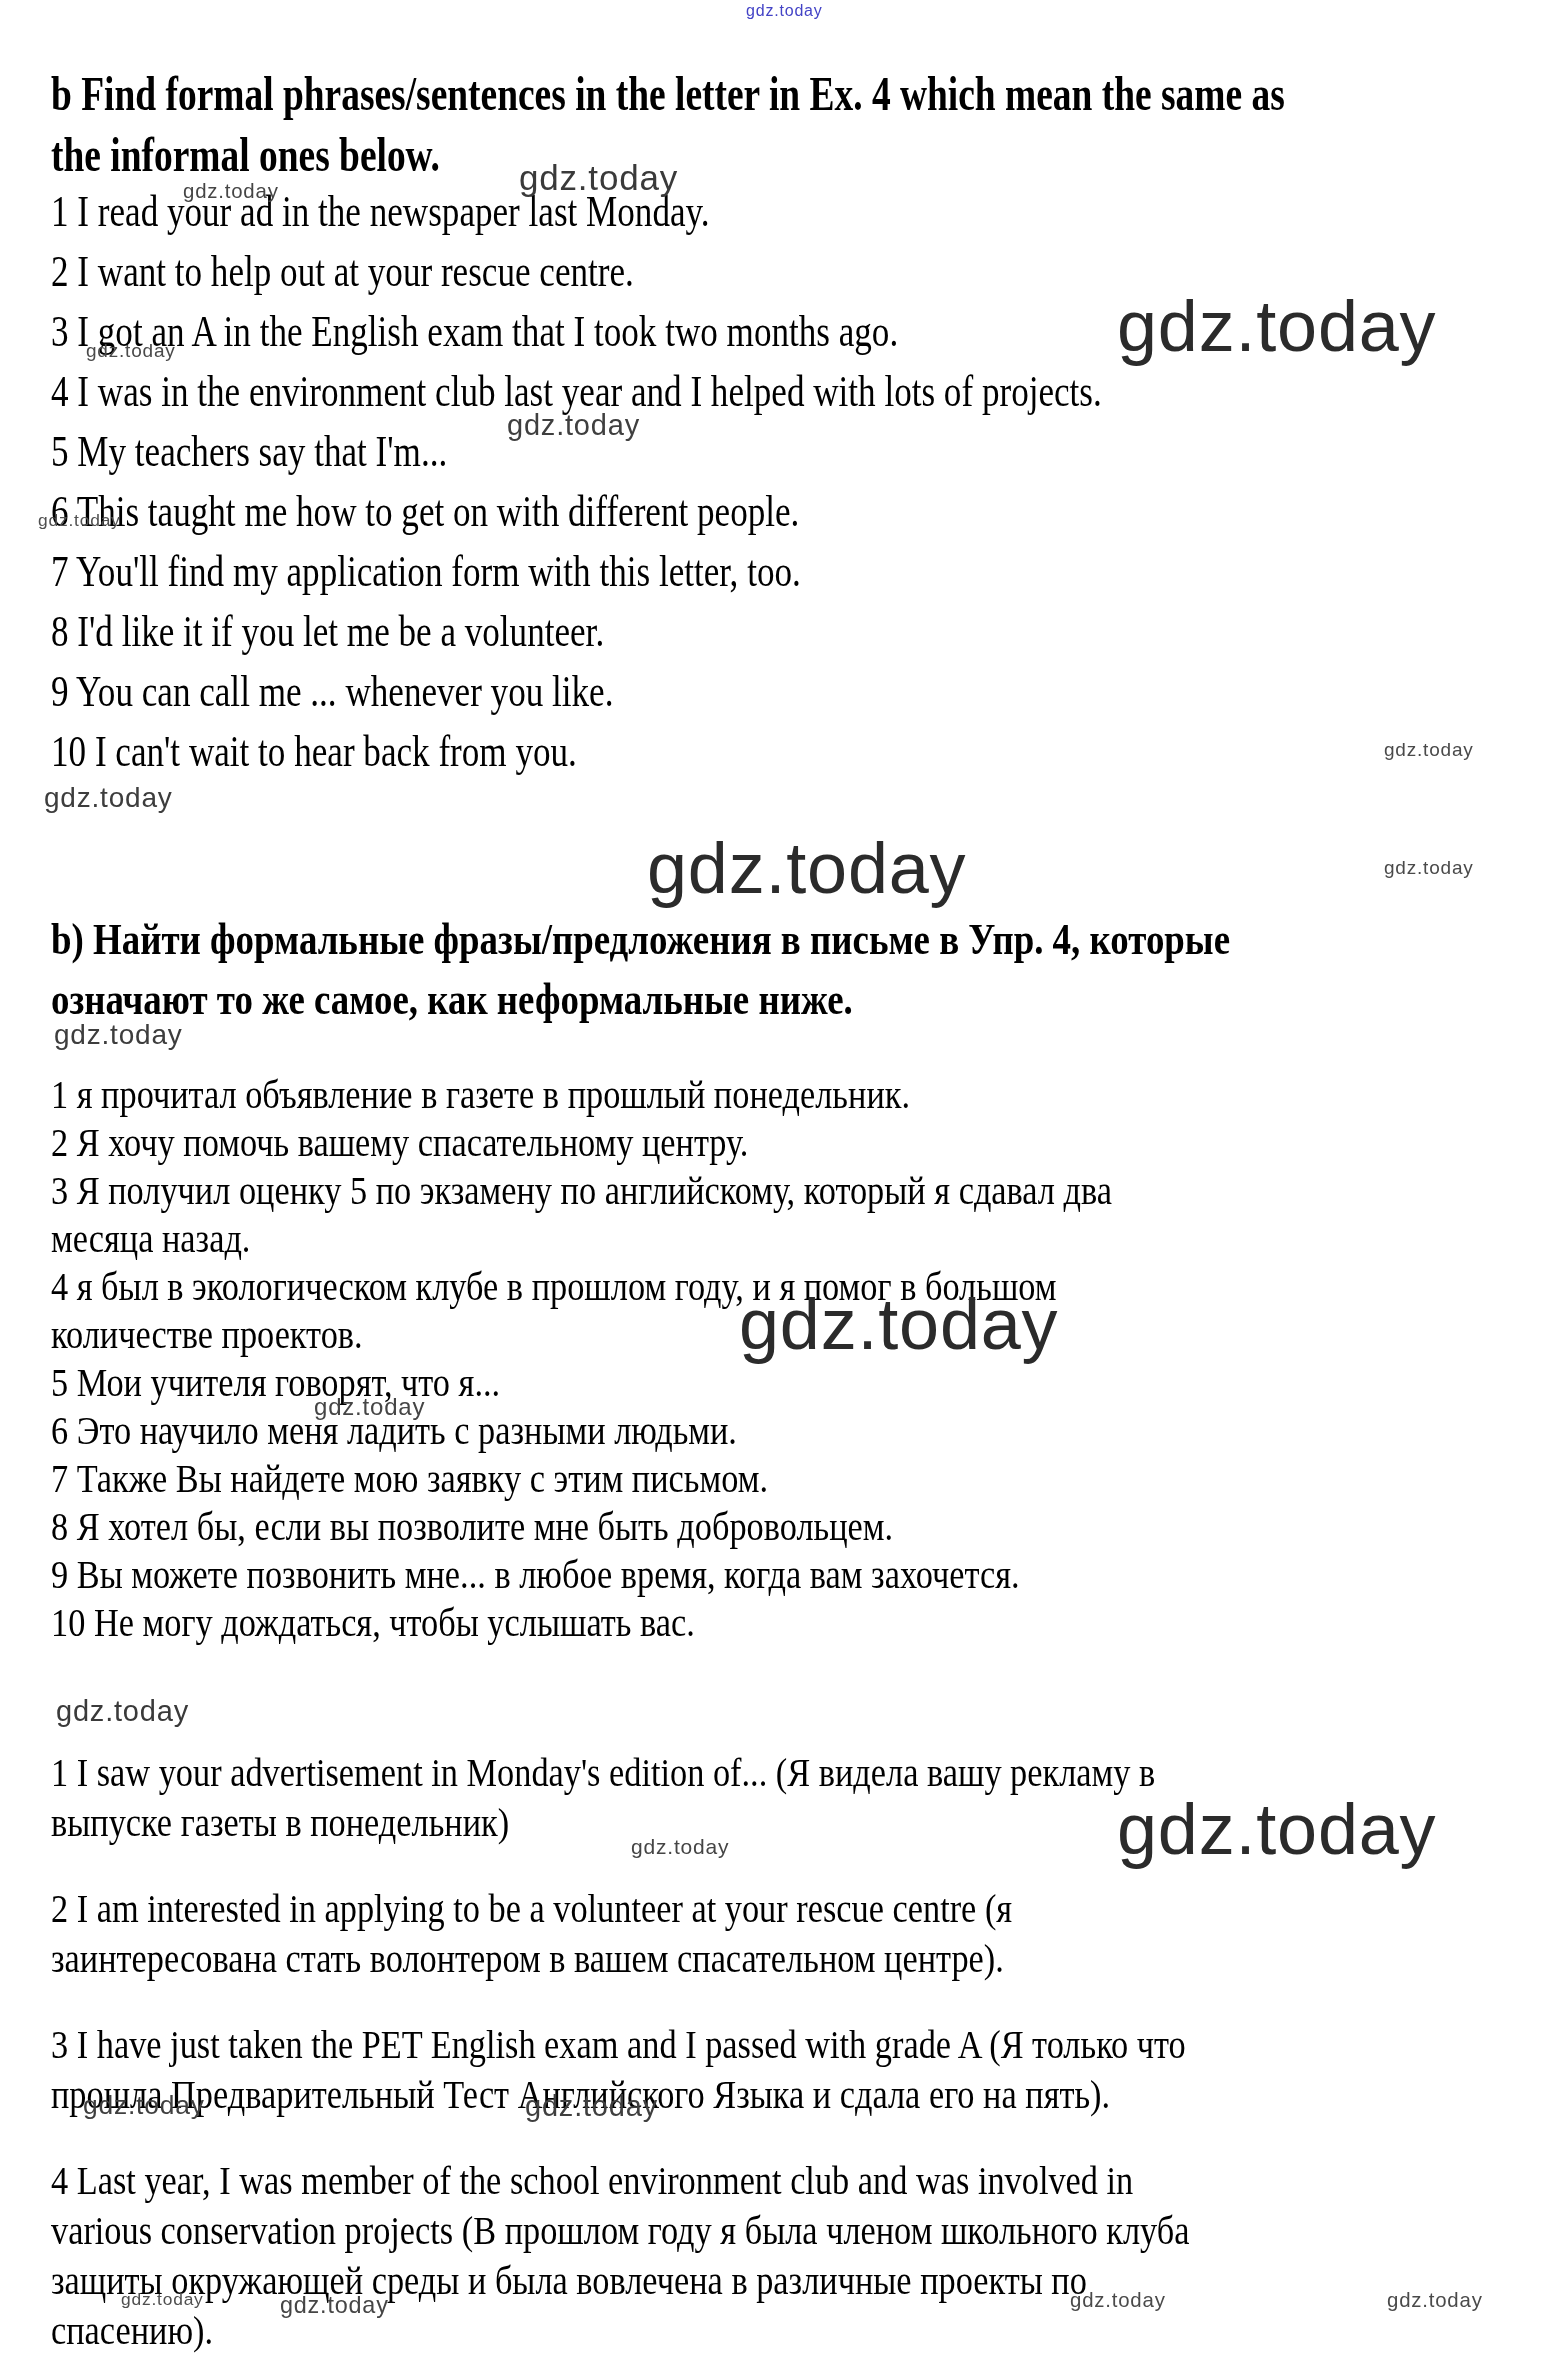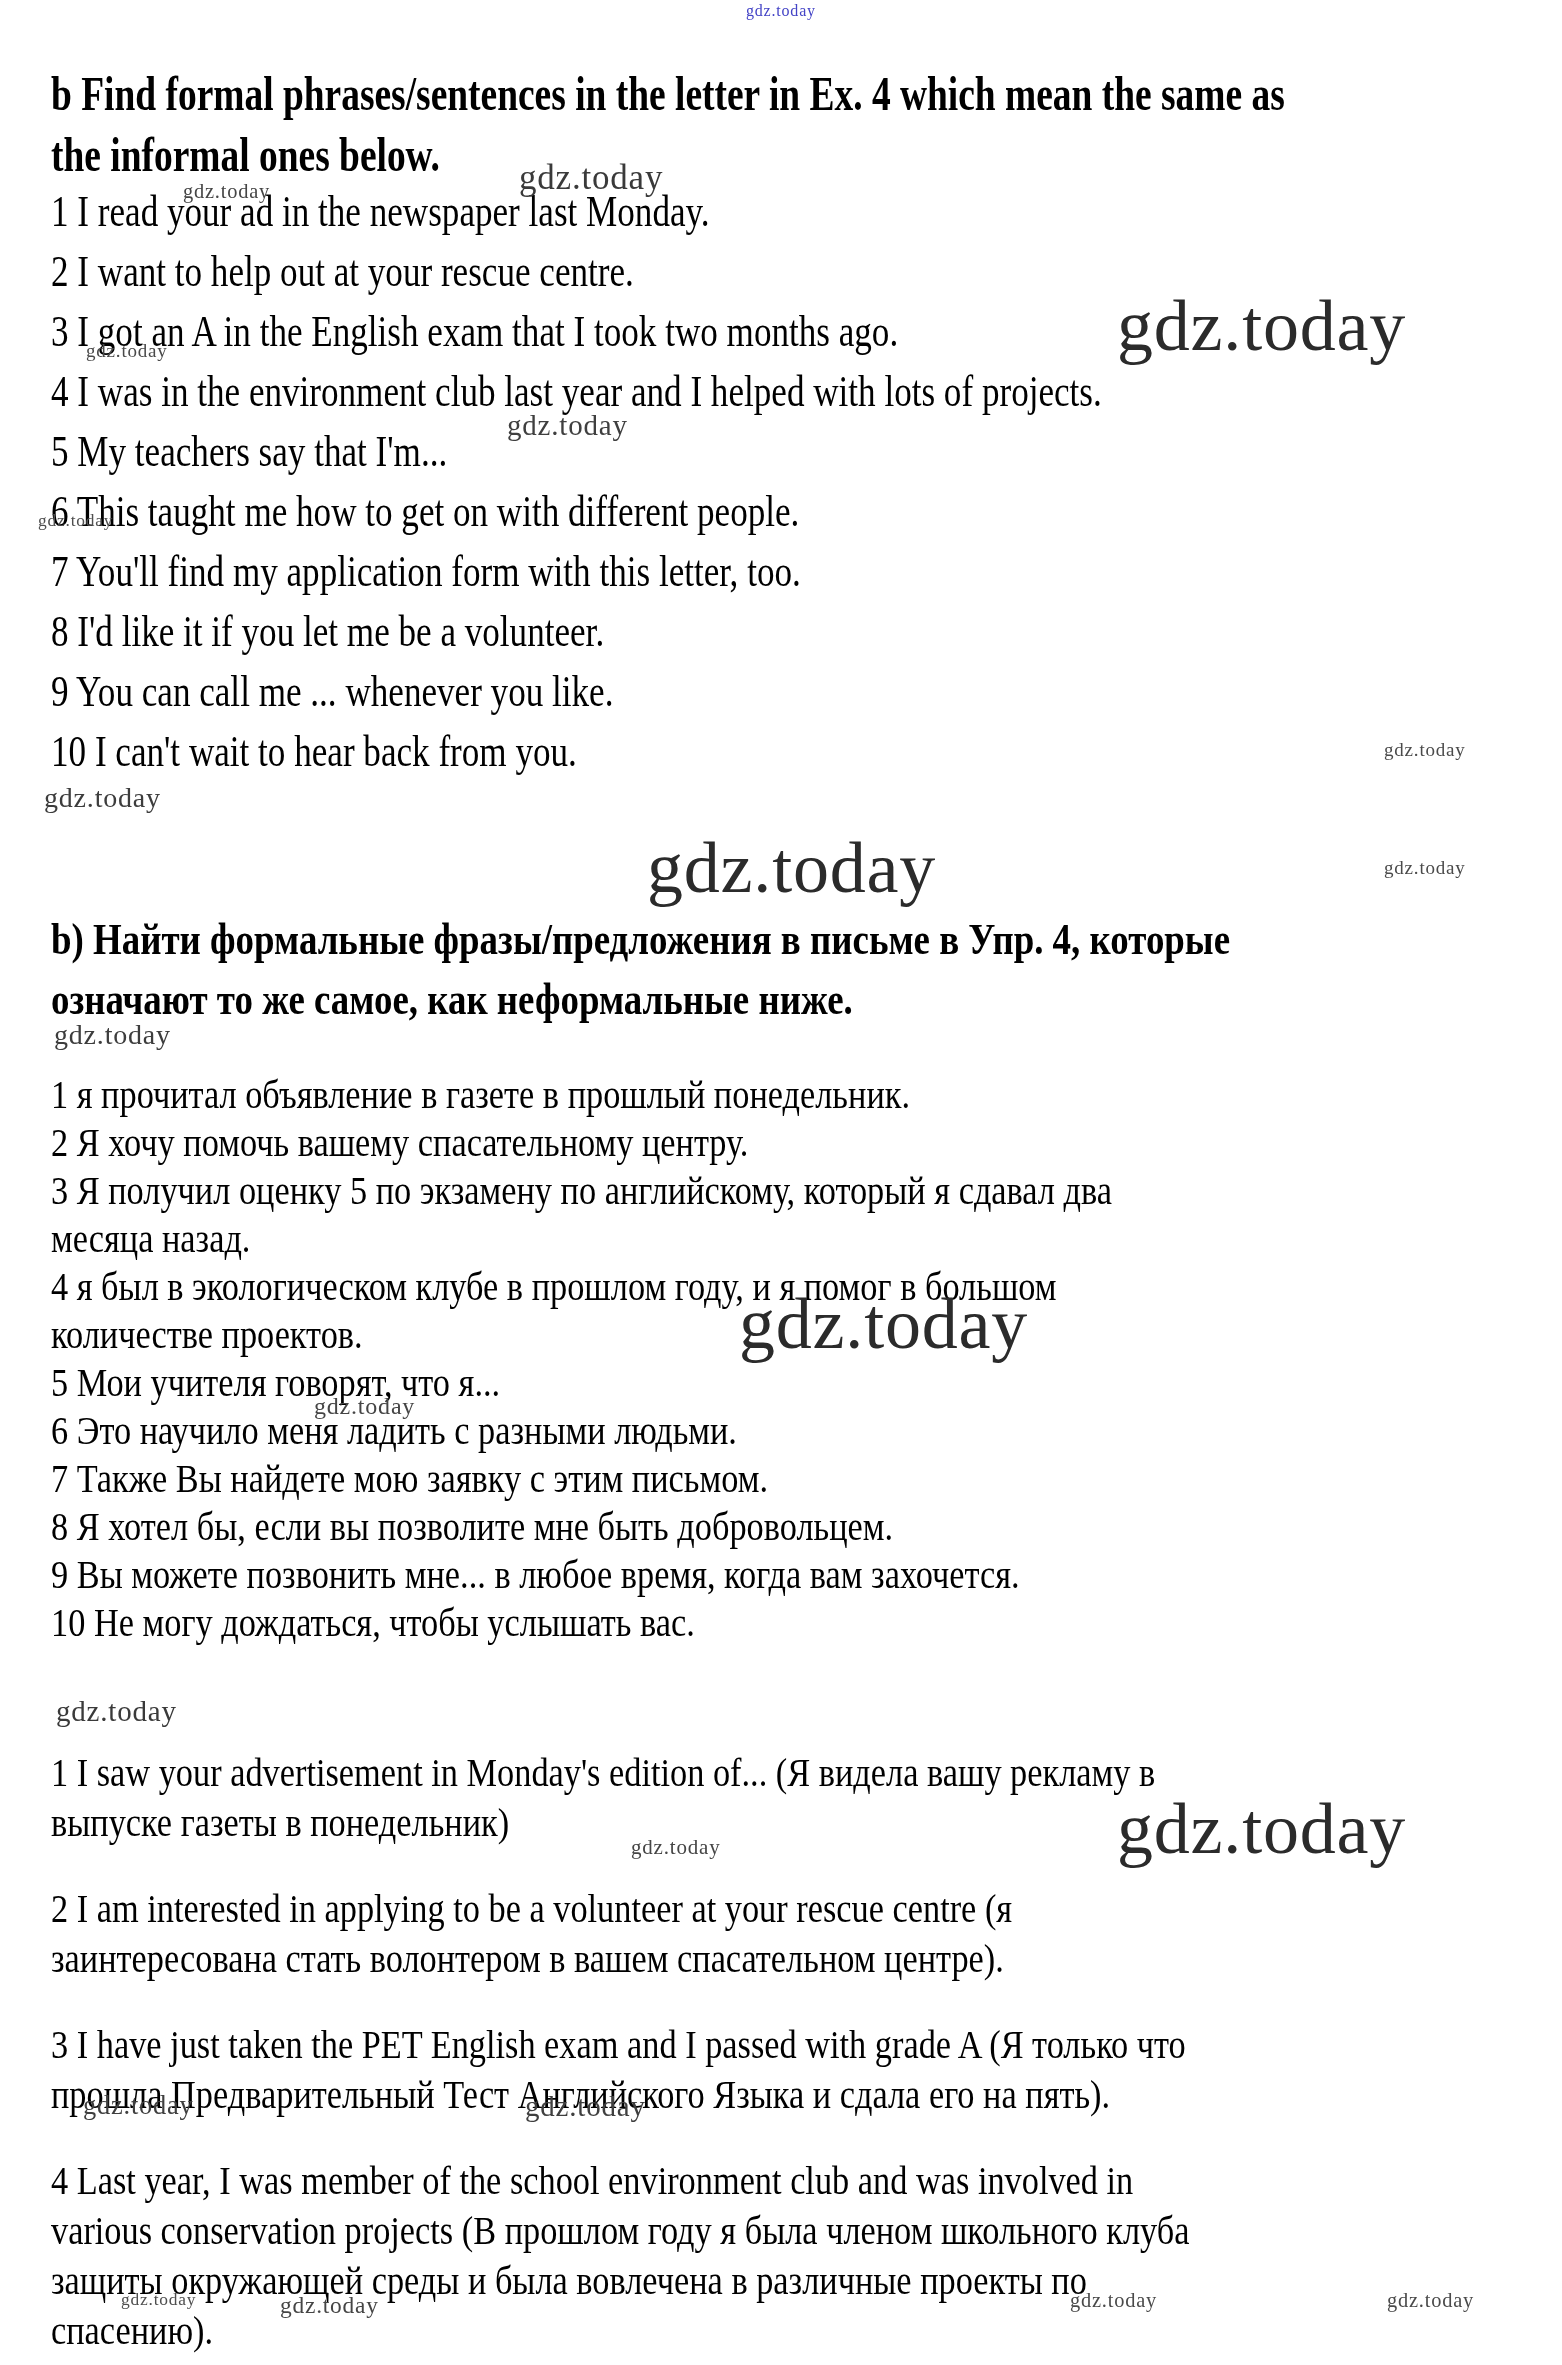--- a/index.html
+++ b/index.html
@@ -51,21 +51,21 @@
     font-size: 39px;
     line-height: 50px;
     transform: scaleX(0.88);
   }
   .answer-block { margin: 0 0 36px 0; }
   .line { min-height: 1em; }
 
   
   .wm {
     position: absolute;
-    font-family: Liberation Serif, serif;
+    font-family: Liberation Sans, sans-serif;
     font-weight: normal;
     letter-spacing: 0.8px;
     white-space: nowrap;
     user-select: none;
   }
   .wm-blue { color: #4343c6; }
 </style>
 </head>
 <body>
 

